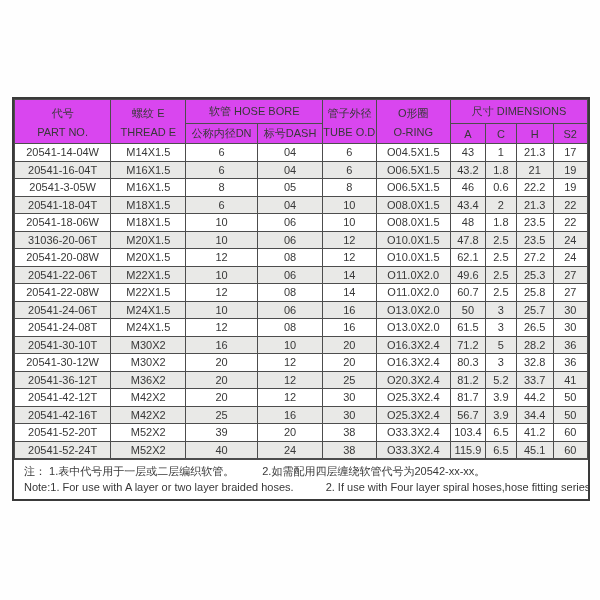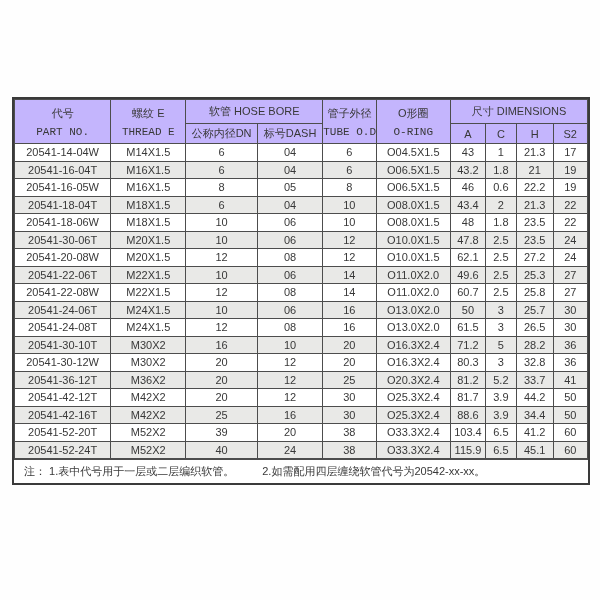--- a/index.html
+++ b/index.html
@@ -30,25 +30,25 @@
   th, td {
     border: 1px solid #4d4d4d;
     text-align: center;
     vertical-align: middle;
     font-size: 11px;
     font-weight: normal;
     padding: 0;
     overflow: hidden;
     white-space: nowrap;
   }
-  thead th { background: #c4b5fd; }
+  thead th { background: #d946ef; }
   thead tr.h1 th { height: 24px; }
   thead tr.h2 th { height: 20px; margin-top: 36px; }
   th .cn { line-height: 20px; }
-  th .en { line-height: 18px; font-family: Liberation Mono, monospace; }
+  th .en { line-height: 18px; }
   tbody td { height: 16.5px; line-height: 16.5px; }
   tbody tr.alt td { background: #e9e9e7; }
   .notes {
     border-top: 1px solid #4d4d4d;
     padding: 3px 10px 4px 10px;
     font-size: 11px;
     background: #ffffff;
   }
   .note-line { line-height: 16px; white-space: nowrap; }
   .note-gap-cn { margin-left: 28px; }
@@ -121,21 +121,21 @@
             <td>6</td>
             <td>04</td>
             <td>6</td>
             <td>O06.5X1.5</td>
             <td>43.2</td>
             <td>1.8</td>
             <td>21</td>
             <td>19</td>
           </tr>
           <tr>
-            <td>20541-16-05W</td>
+            <td>20541-3-05W</td>
             <td>M16X1.5</td>
             <td>8</td>
             <td>05</td>
             <td>8</td>
             <td>O06.5X1.5</td>
             <td>46</td>
             <td>0.6</td>
             <td>22.2</td>
             <td>19</td>
           </tr>
@@ -157,21 +157,21 @@
             <td>10</td>
             <td>06</td>
             <td>10</td>
             <td>O08.0X1.5</td>
             <td>48</td>
             <td>1.8</td>
             <td>23.5</td>
             <td>22</td>
           </tr>
           <tr class="alt">
-            <td>20541-30-06T</td>
+            <td>31036-20-06T</td>
             <td>M20X1.5</td>
             <td>10</td>
             <td>06</td>
             <td>12</td>
             <td>O10.0X1.5</td>
             <td>47.8</td>
             <td>2.5</td>
             <td>23.5</td>
             <td>24</td>
           </tr>
@@ -283,21 +283,21 @@
             <td>44.2</td>
             <td>50</td>
           </tr>
           <tr class="alt">
             <td>20541-42-16T</td>
             <td>M42X2</td>
             <td>25</td>
             <td>16</td>
             <td>30</td>
             <td>O25.3X2.4</td>
-            <td>88.6</td>
+            <td>56.7</td>
             <td>3.9</td>
             <td>34.4</td>
             <td>50</td>
           </tr>
           <tr>
             <td>20541-52-20T</td>
             <td>M52X2</td>
             <td>39</td>
             <td>20</td>
             <td>38</td>
@@ -318,15 +318,18 @@
             <td>6.5</td>
             <td>45.1</td>
             <td>60</td>
           </tr>
         </tbody>
     </table>
     <div class="notes">
       <div class="note-line">
         <span>注：  1.表中代号用于一层或二层编织软管。</span><span class="note-gap-cn">2.如需配用四层缠绕软管代号为20542-xx-xx。</span>
       </div>
+      <div class="note-line">
+        <span>Note:1. For use with A layer or two layer braided hoses.</span><span class="note-gap-en">2. If use with Four layer spiral hoses,hose fitting series</span>
+      </div>
     </div>
   </div>
 </div>
 
 </body></html>

